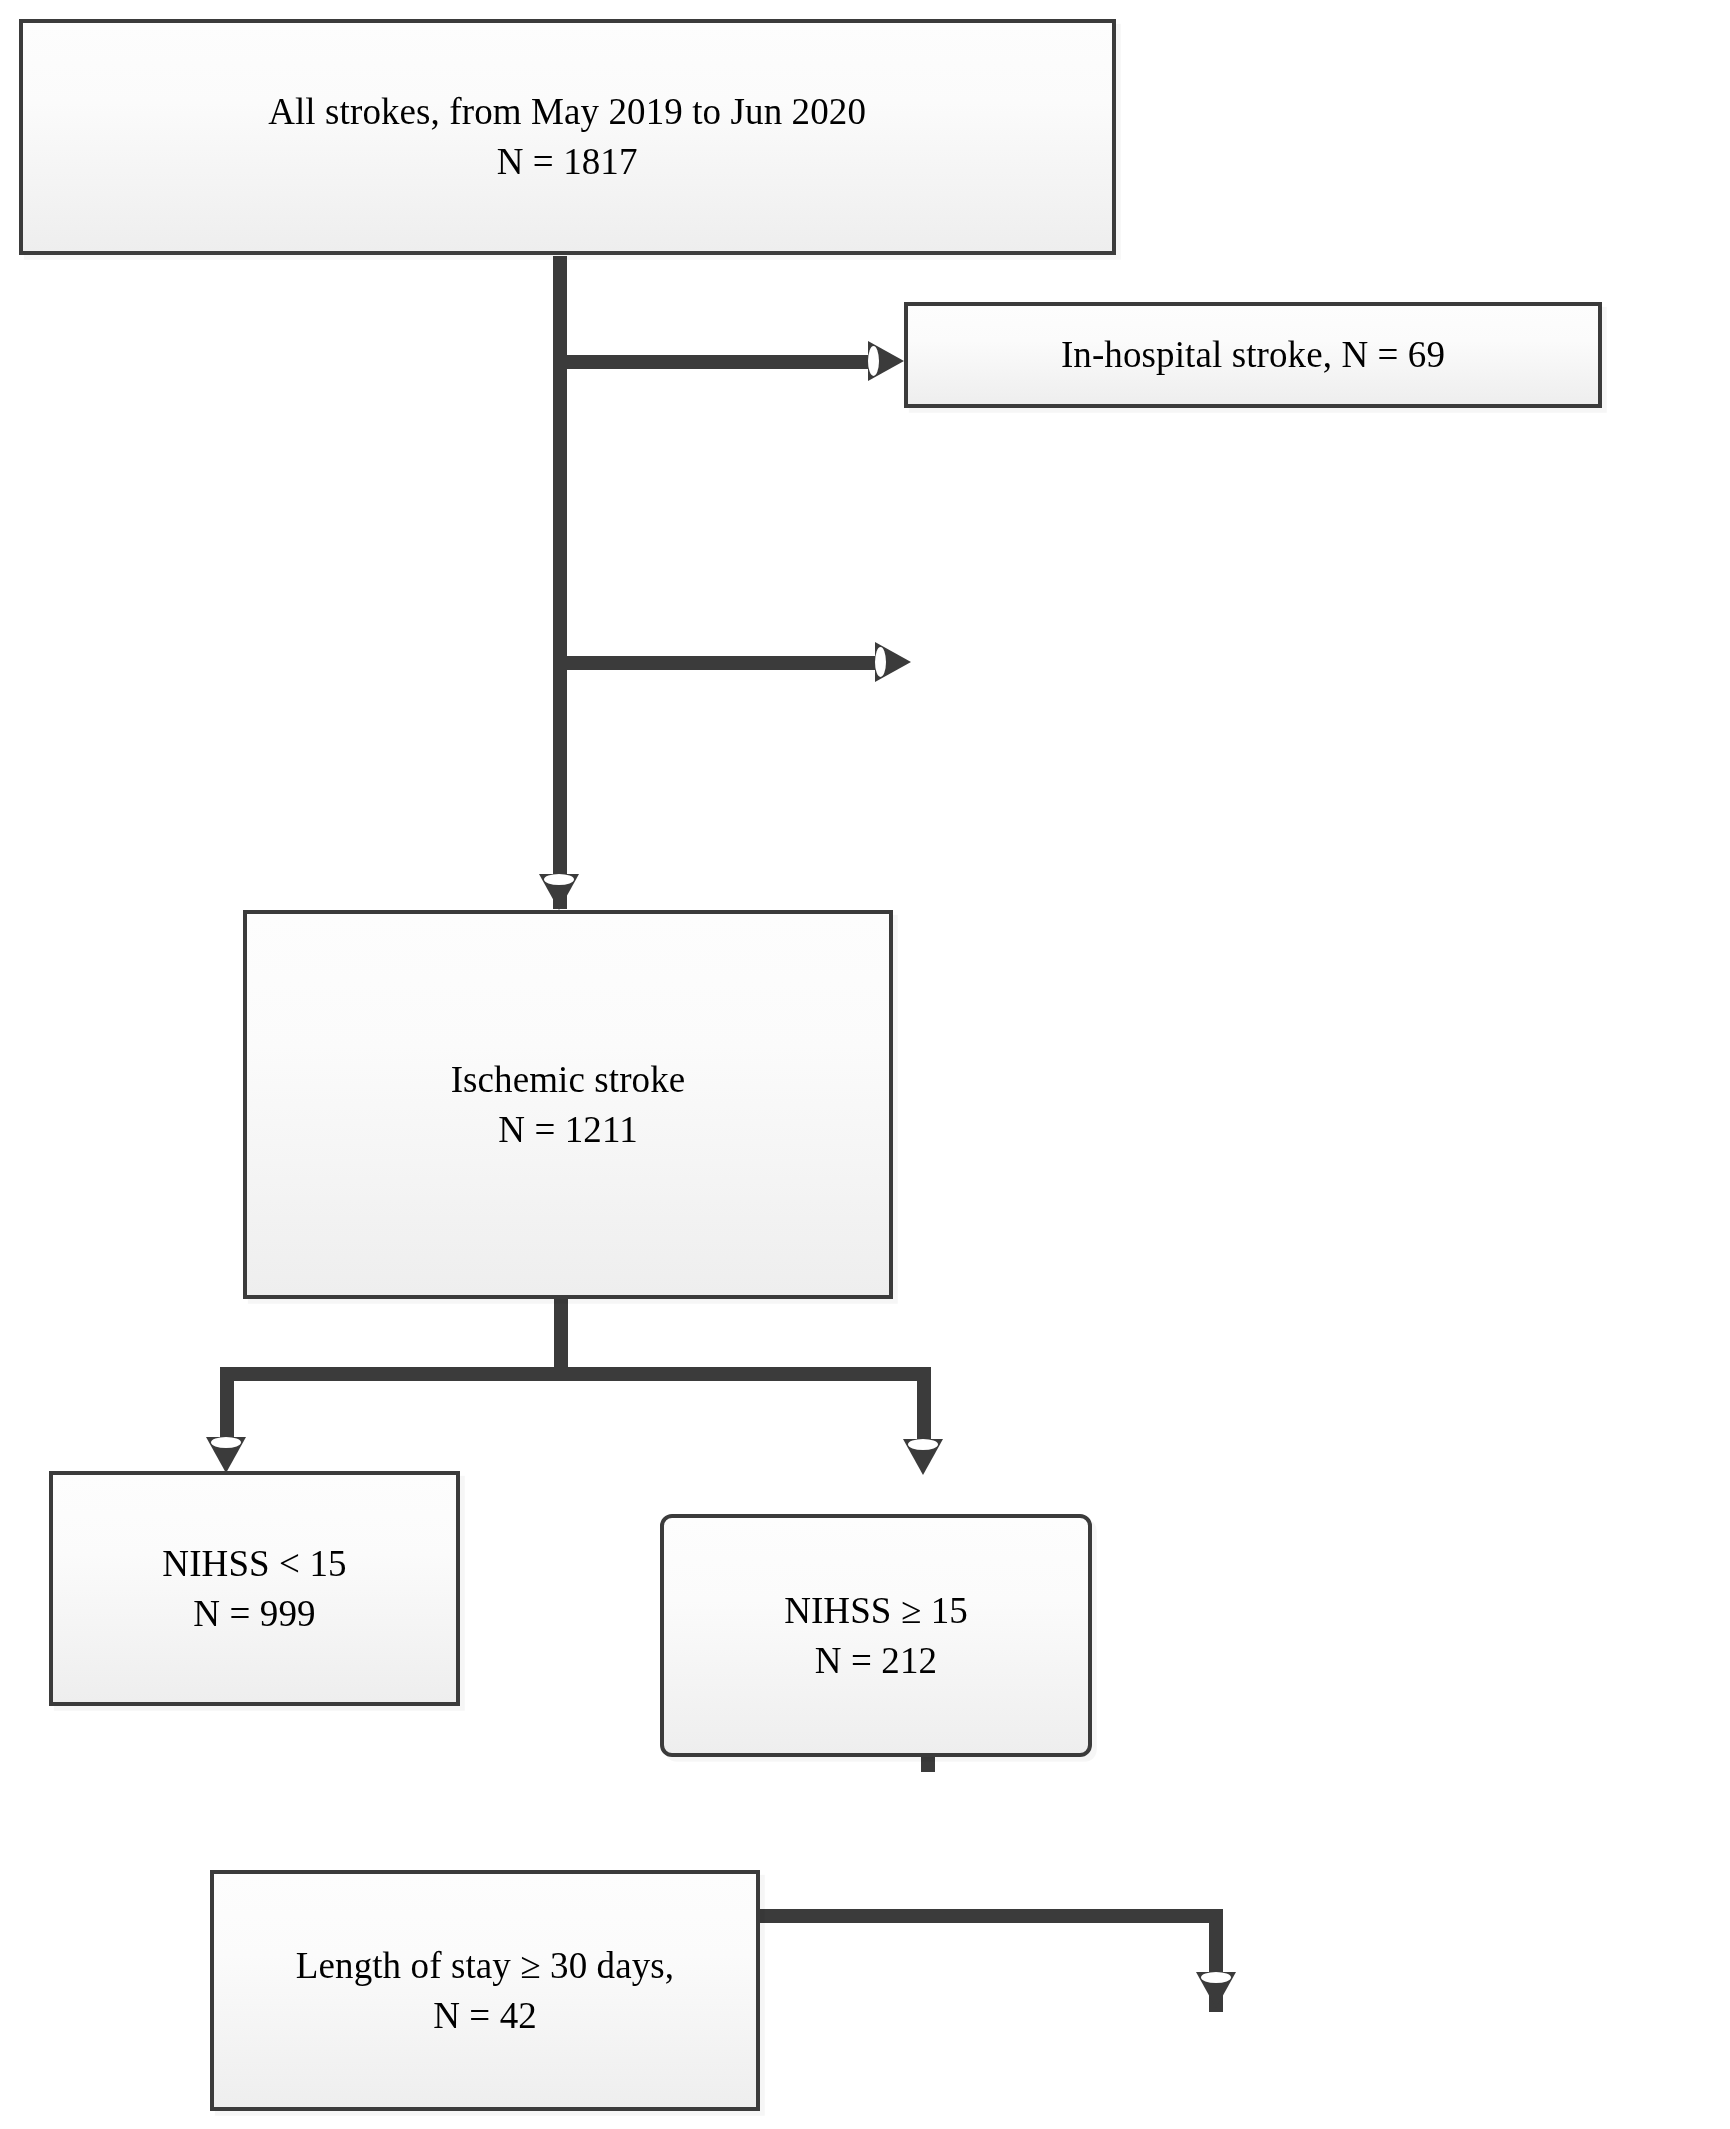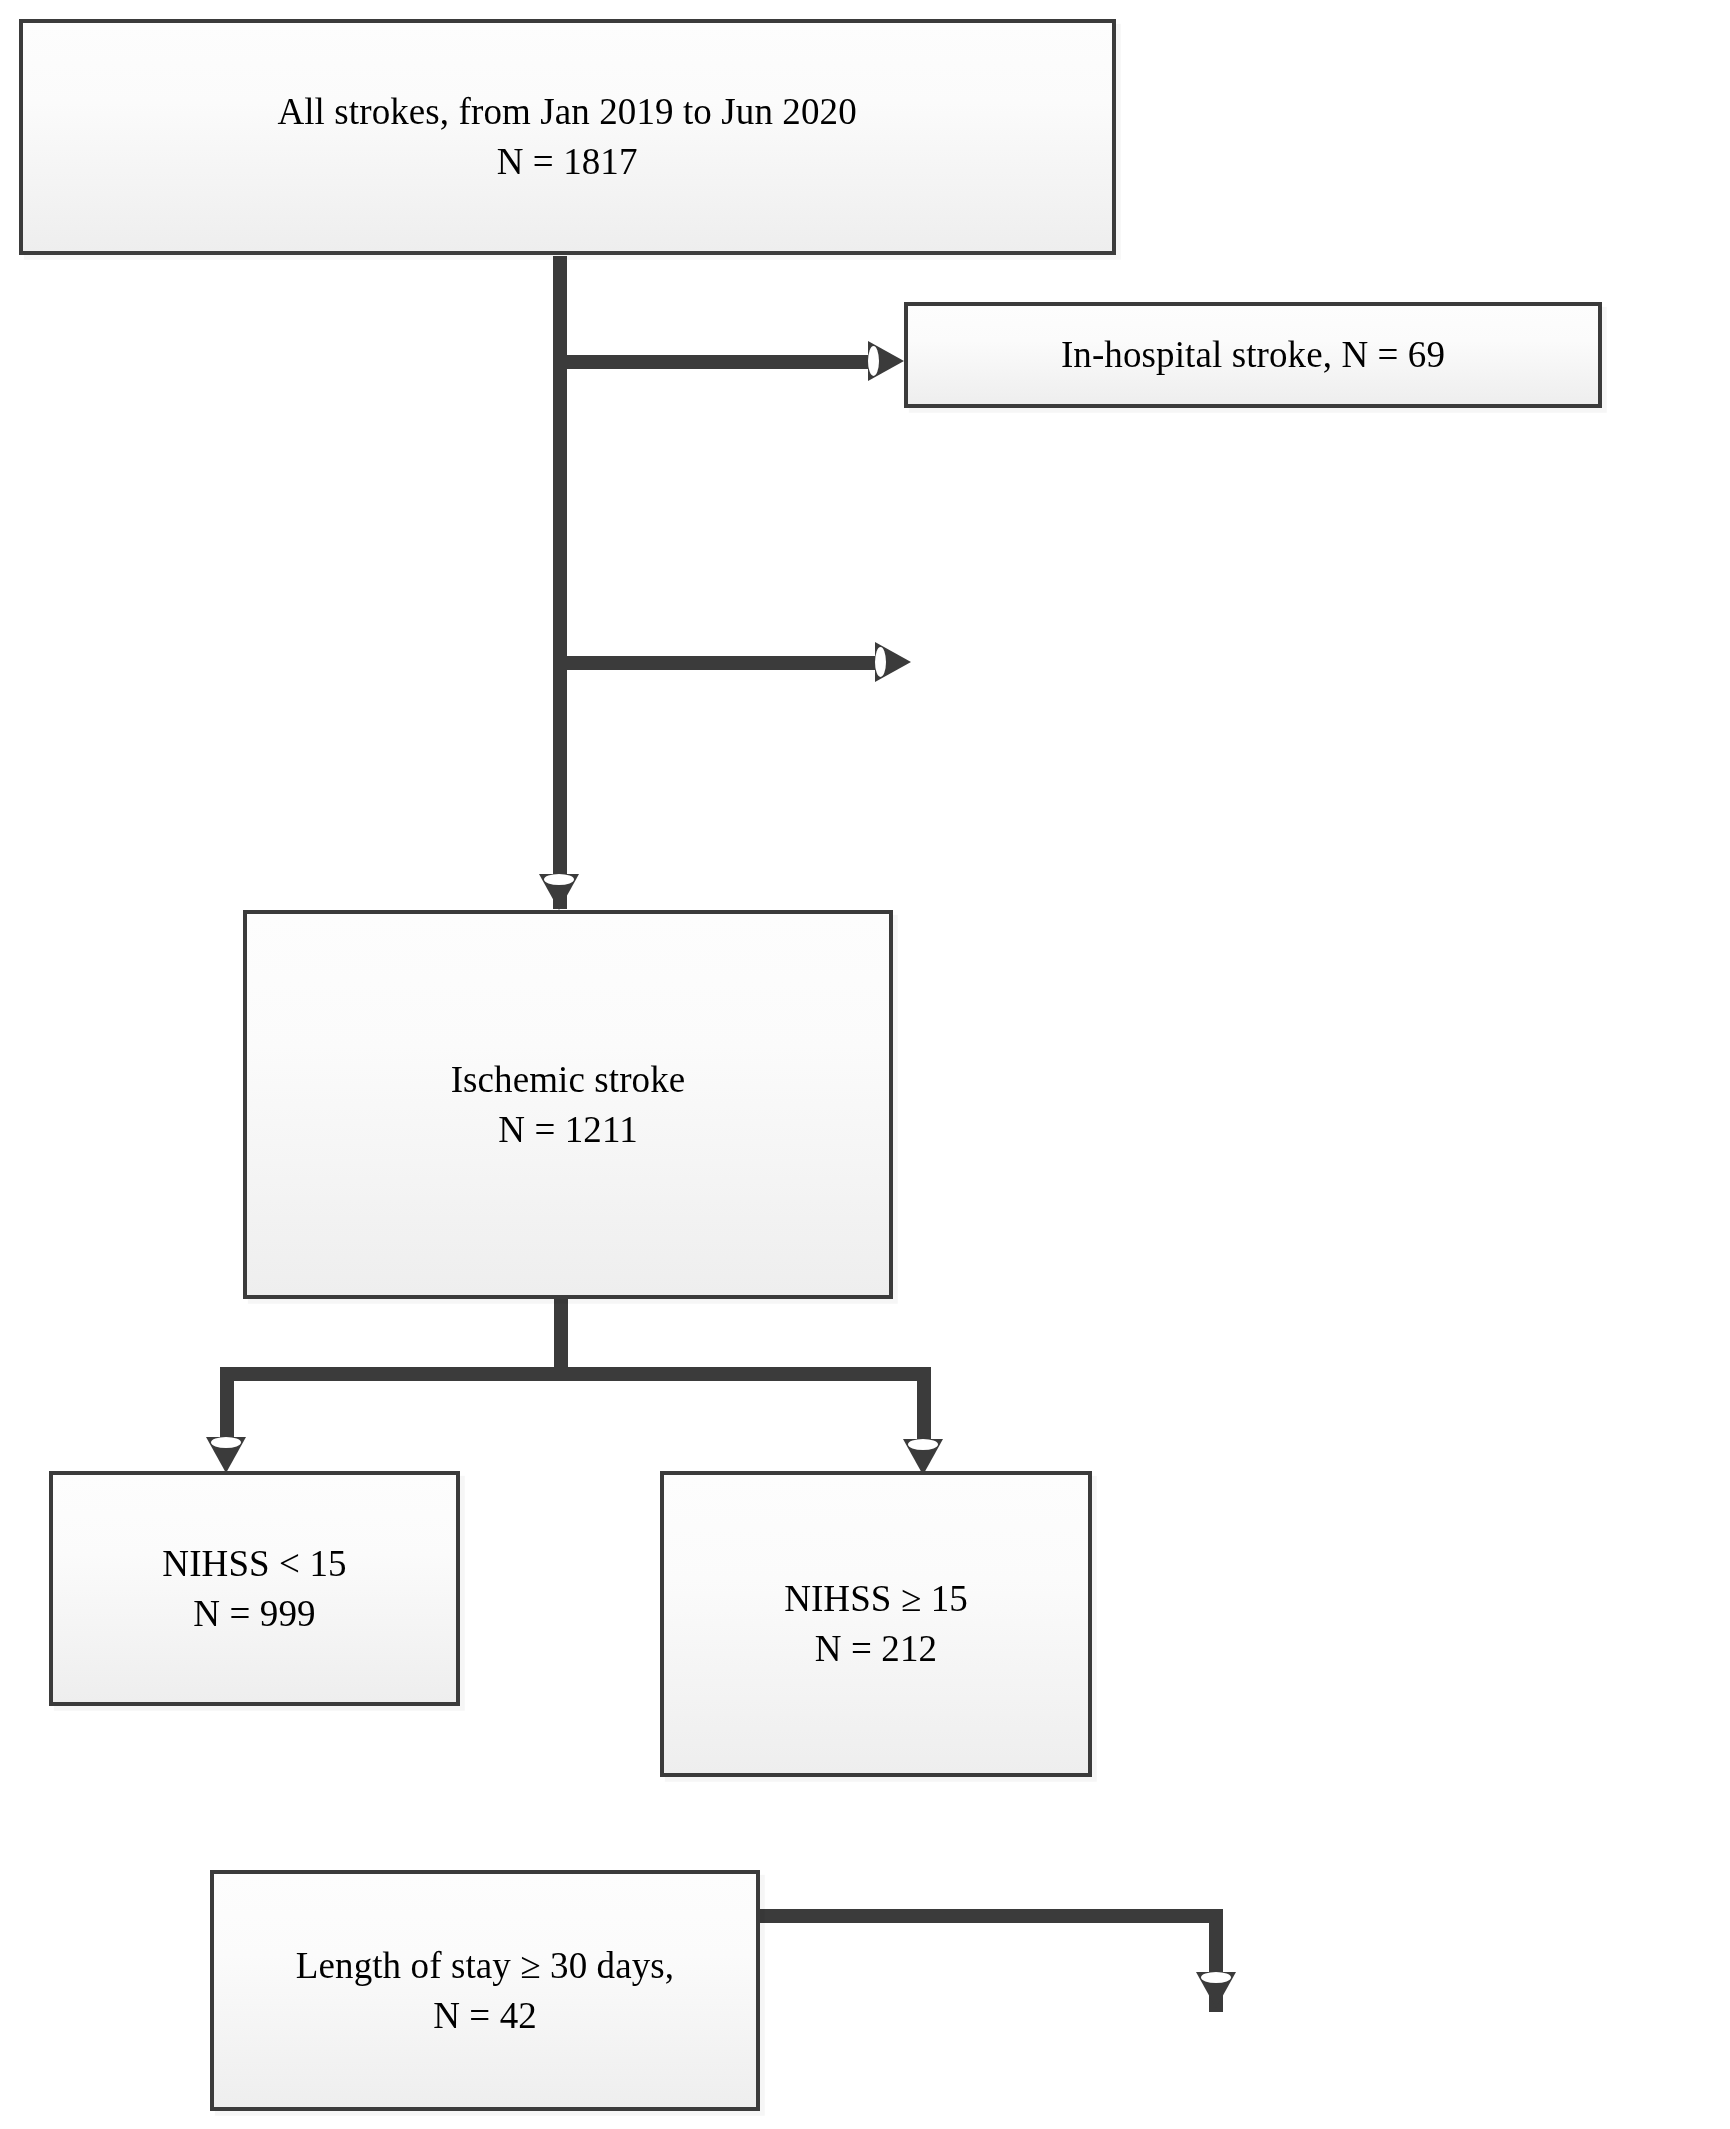--- a/index.html
+++ b/index.html
@@ -80,40 +80,40 @@
   <div class="vline" style="left:921px;top:1714px;width:13.7px;height:58px;"></div>
   <div class="arrow-down" style="left:907px;top:1731px;"></div>
   <div class="hline" style="left:481px;top:1909px;width:742px;height:13.7px;"></div>
   <div class="vline" style="left:481px;top:1909px;width:13.7px;height:0px;"></div>
   <div class="vline" style="left:481px;top:1909px;width:13.7px;height:103px;"></div>
   <div class="arrow-down" style="left:467px;top:1972px;"></div>
   <div class="vline" style="left:1209px;top:1909px;width:13.7px;height:103px;"></div>
   <div class="arrow-down" style="left:1196px;top:1972px;"></div>
 
   <div class="box" style="left:18.6px;top:19px;width:1097px;height:236px;">
-    <div class="txt">All strokes, from Jan 2019 to Jun 2020
+    <div class="txt">All strokes, from May 2019 to Jun 2020
 N = 1817</div>
   </div>
 
   <div class="box" style="left:904px;top:302px;width:698px;height:106px;">
     <div class="txt">In-hospital stroke, N = 69</div>
   </div>
 
 
   <div class="box" style="left:243px;top:910px;width:650px;height:389px;">
     <div class="txt">Ischemic stroke
 N = 1211</div>
   </div>
 
   <div class="box" style="left:17px;top:1471px;width:411px;height:235px;margin-left:32px;">
     <div class="txt">NIHSS &lt; 15
 N = 999</div>
   </div>
 
-  <div class="box" style="left:660px;top:1471px;width:432px;height:306px;">
+  <div class="box" style="left:660px;top:1514px;width:432px;height:243px;border-radius:12px;">
     <div class="txt">NIHSS ≥ 15
 N = 212</div>
   </div>
 
   <div class="box" style="left:210px;top:1870px;width:550px;height:241px;">
     <div class="txt">Length of stay ≥ 30 days,
 N = 42</div>
   </div>
 
 

